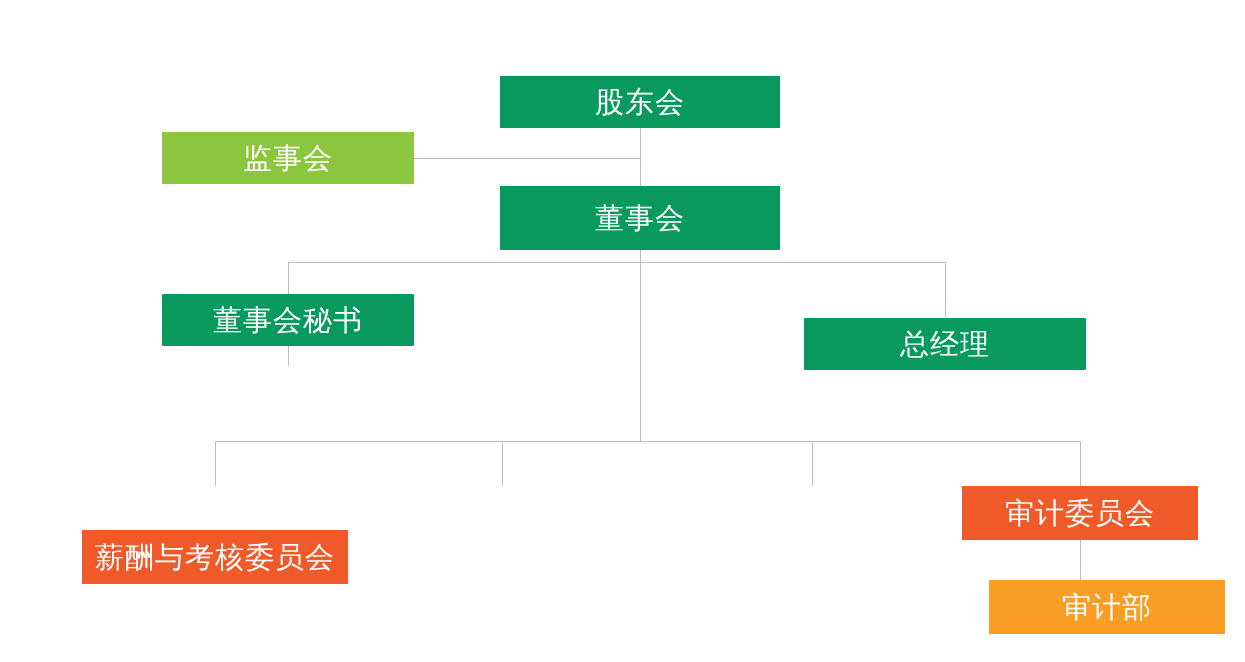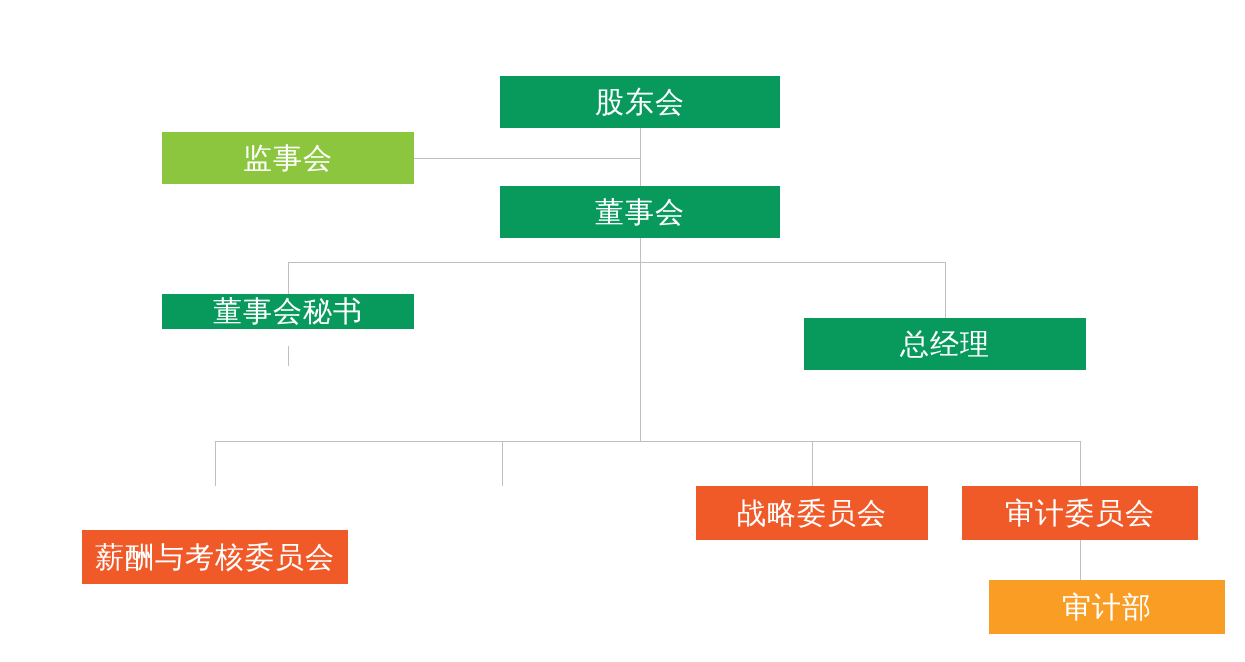--- a/index.html
+++ b/index.html
@@ -73,41 +73,38 @@
   <div class="connector v" style="left:1080px; top:540px; height:40px;"></div>
 
   <div class="node" style="left:500px; top:76px; width:280px; height:52px; background:#089A5C;">
     <span class="node-label">股东会</span>
   </div>
 
   <div class="node" style="left:162px; top:132px; width:252px; height:52px; background:#8CC63E;">
     <span class="node-label">监事会</span>
   </div>
 
-  <div class="node" style="left:500px; top:186px; width:280px; height:52px; background:#089A5C;">
+  <div class="node" style="left:500px; top:186px; width:280px; height:64px; background:#089A5C;">
     <span class="node-label">董事会</span>
   </div>
 
-  <div class="node" style="left:162px; top:294px; width:252px; height:35px; background:#089A5C;">
+  <div class="node" style="left:162px; top:294px; width:252px; height:52px; background:#089A5C;">
     <span class="node-label">董事会秘书</span>
   </div>
 
 
   <div class="node" style="left:804px; top:318px; width:282px; height:52px; background:#089A5C;">
     <span class="node-label">总经理</span>
   </div>
 
   <div class="node" style="left:82px; top:486px; width:266px; height:54px; background:#F05A28;margin-top:44px;">
     <span class="node-label">薪酬与考核委员会</span>
   </div>
 
 
-  <div class="node" style="left:696px; top:486px; width:232px; height:54px; background:#F05A28;">
-    <span class="node-label">战略委员会</span>
-  </div>
 
   <div class="node" style="left:962px; top:486px; width:236px; height:54px; background:#F05A28;">
     <span class="node-label">审计委员会</span>
   </div>
 
   <div class="node" style="left:989px; top:580px; width:236px; height:54px; background:#F99D25;">
     <span class="node-label">审计部</span>
   </div>
 
 </div>

